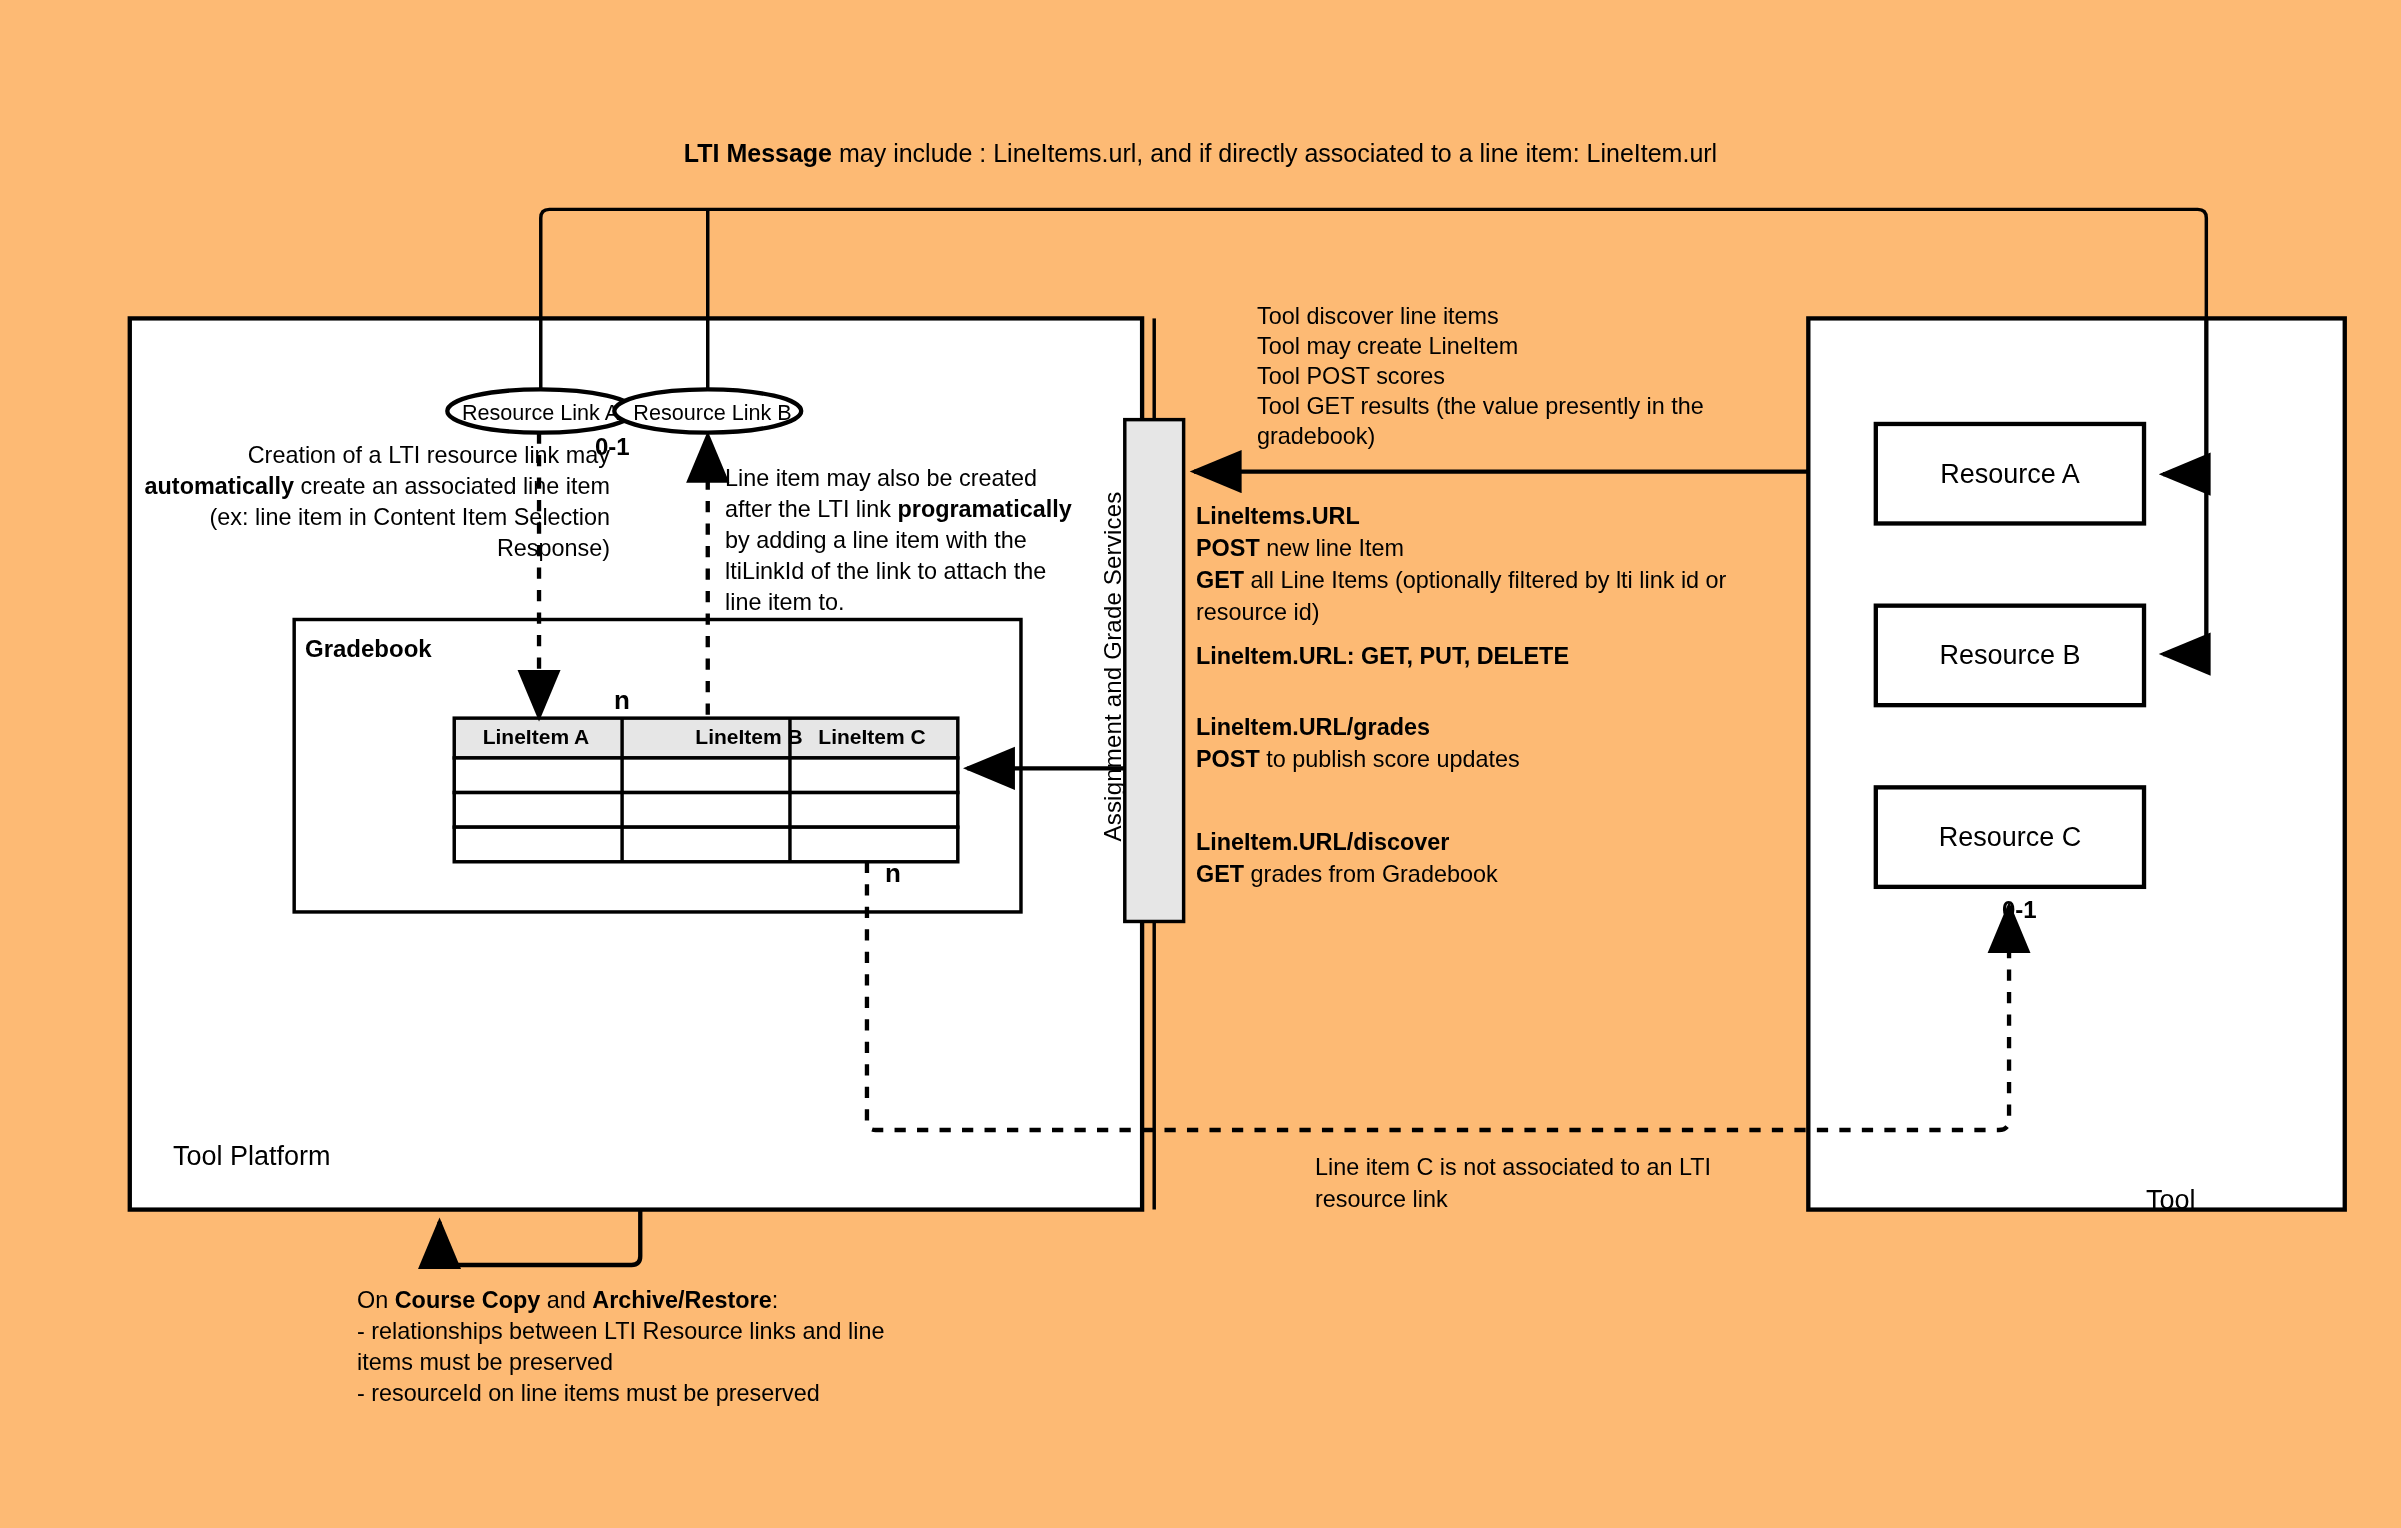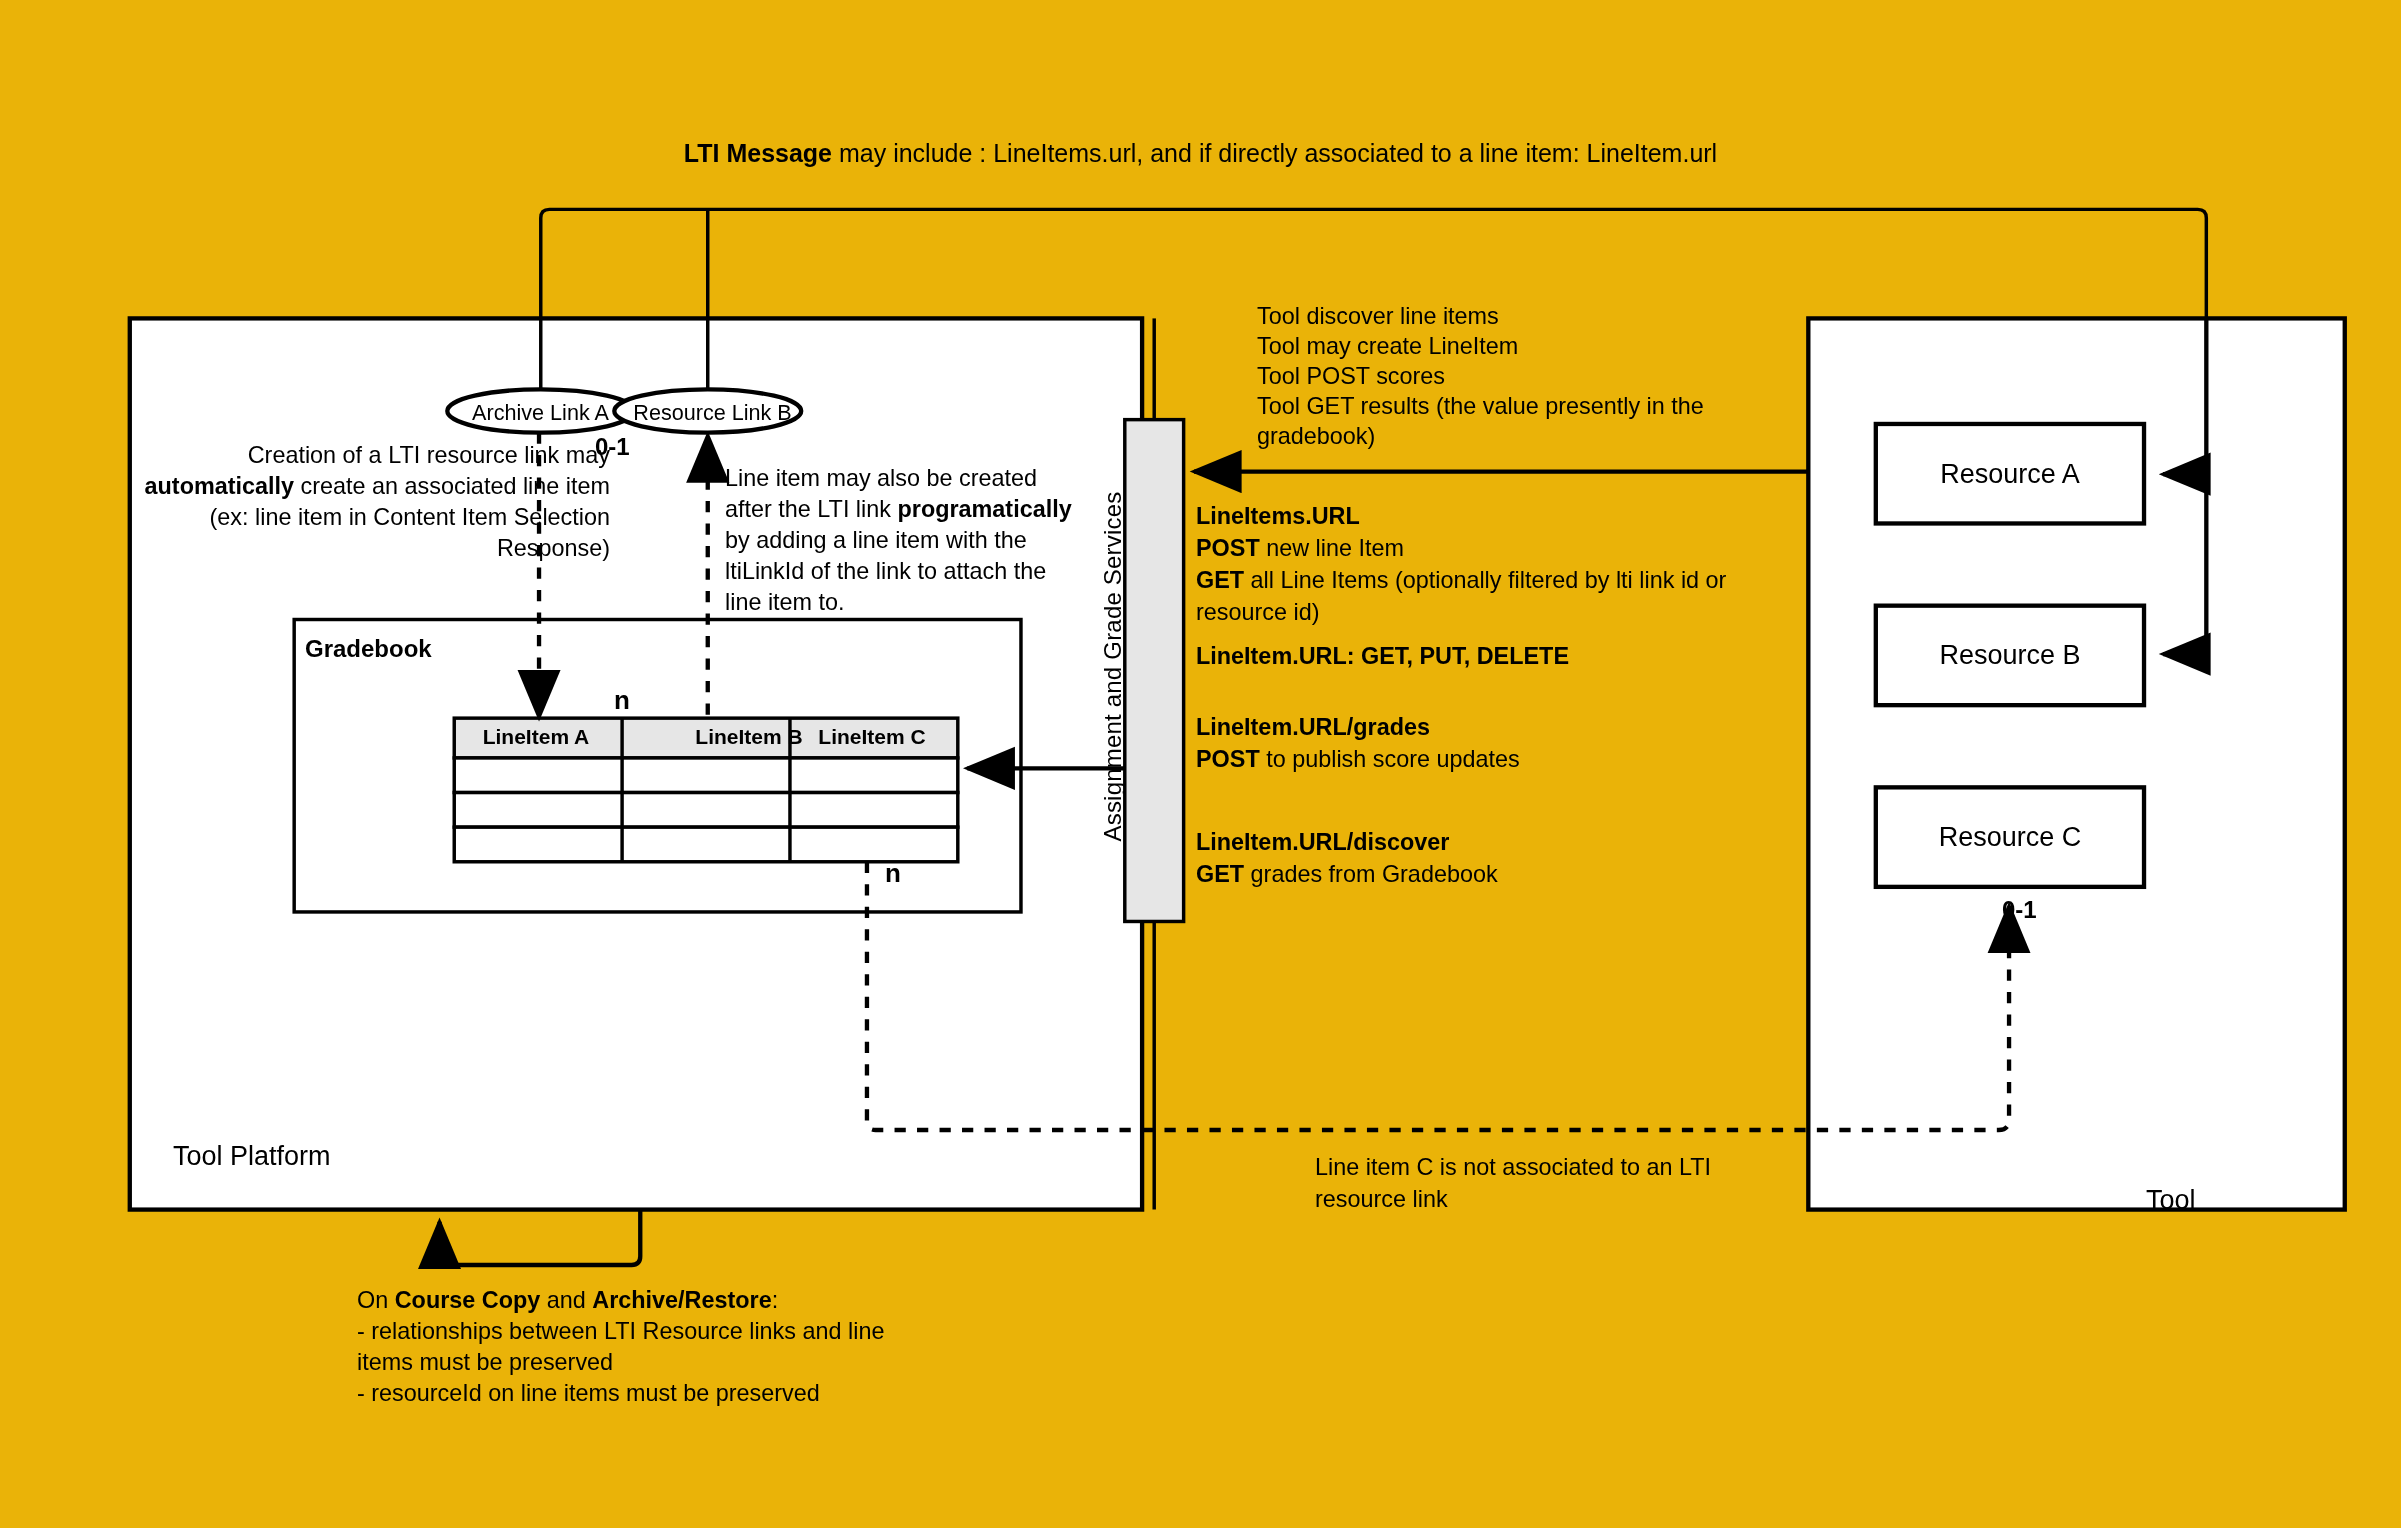--- a/index.html
+++ b/index.html
@@ -1,17 +1,17 @@
 <!DOCTYPE html>
 <html style="font-size:14px"><head>
 <meta charset="utf-8">
 <style>
   html,body{margin:0;padding:0;background:#ffffff;}
   body{width:2401px;height:1528px;font-family:"Liberation Sans",sans-serif;color:#000;}
-  #stage{position:relative;width:2401px;height:1528px;overflow:hidden;background:#eab308;}
+  #stage{position:relative;width:2401px;height:1528px;overflow:hidden;background:#fdba74;}
   svg.layer{position:absolute;left:0;top:0;width:2401px;height:1528px;}
 
   .txt{position:absolute;font-family:"Liberation Sans",sans-serif;color:#000;white-space:pre-wrap;}
   .b{font-weight:bold;}
 
   
   #title{top:138px;left:0;width:2401px;text-align:center;font-size:25px;line-height:31px;}
 
   
   #tool-platform-label{left:173px;top:1141px;font-size:27px;text-align:center;}
@@ -134,21 +134,21 @@
   </svg>
 
   <div class="txt" id="title"><span class="b">LTI Message</span><span> may include : LineItems.url, and if directly associated to a line item: LineItem.url</span></div>
 
   <div class="txt" id="tool-platform-label">Tool Platform</div>
   <div class="txt" id="tool-label">Tool</div>
   <div class="txt" id="gradebook-label">Gradebook</div>
 
   <div id="ags-label">Assignment and Grade Services</div>
 
-  <div class="txt rl-label" id="rl-a-label">Archive Link A</div>
+  <div class="txt rl-label" id="rl-a-label">Resource Link A</div>
   <div class="txt rl-label" id="rl-b-label">Resource Link B</div>
 
   <div class="txt res-label" id="res-a-label">Resource A</div>
   <div class="txt res-label" id="res-b-label">Resource B</div>
   <div class="txt res-label" id="res-c-label">Resource C</div>
 
   <div class="th" id="th-a">LineItem A</div>
   <div class="th" id="th-b">LineItem B</div>
   <div class="th" id="th-c">LineItem C</div>
 

